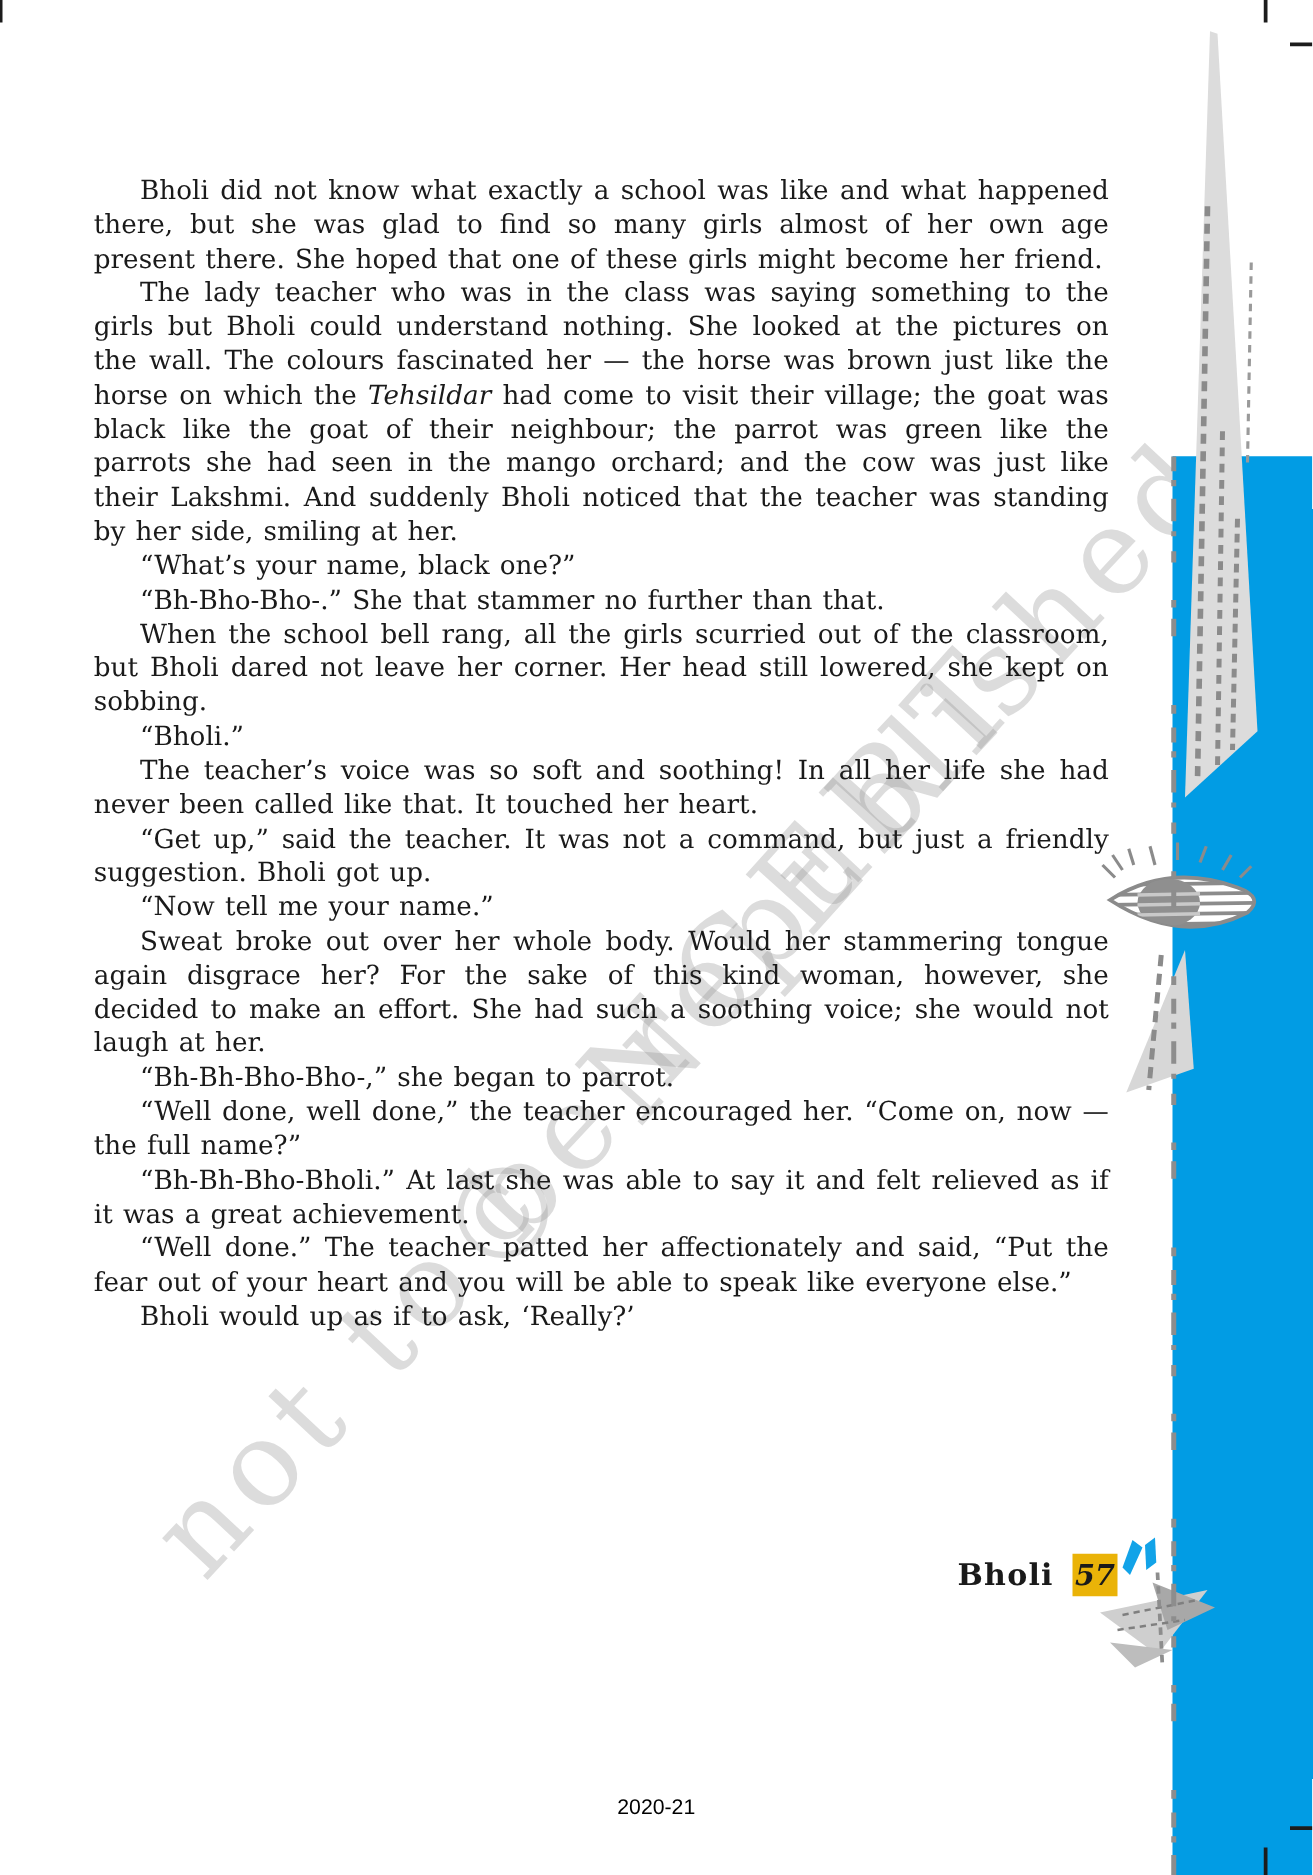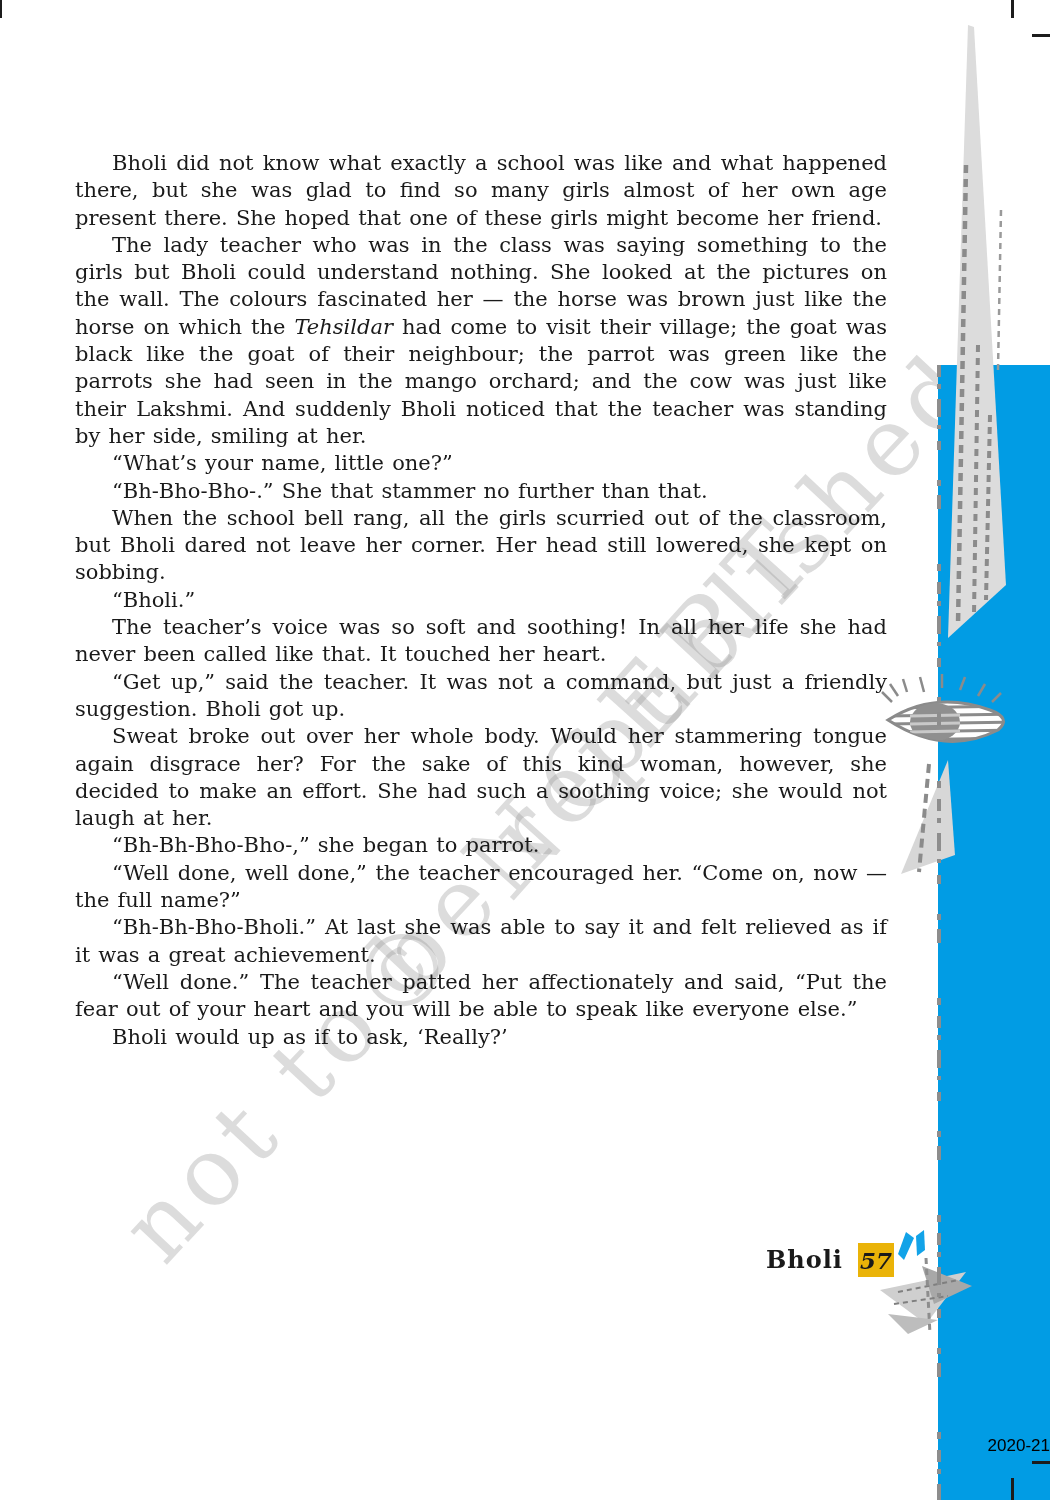--- a/index.html
+++ b/index.html
@@ -23,32 +23,32 @@
 
   
   .crop{position:absolute;background:#1c1c1c;z-index:6;}
   #crop-tl{left:0;top:0;width:2px;height:18px;}
   #crop-trv{left:1011px;top:0;width:3px;height:18px;}
   #crop-trh{left:1032px;top:34px;width:18px;height:3px;}
   #crop-brh{left:1032px;top:1461px;width:18px;height:3px;}
   #crop-brv{left:1011px;top:1478px;width:3px;height:22px;}
 
   
-  #story{position:absolute;left:75px;top:150px;width:812px;z-index:5;
+  #story{position:absolute;left:75px;top:139px;width:812px;z-index:5;
          font-size:21px;line-height:27.3px;text-align:justify;word-spacing:1.5px;}
   #story p{margin:0;text-indent:37px;}
   #story .italic{font-style:italic;}
 
   
   #chapter-label{position:absolute;left:766px;top:1245px;z-index:5;
        font-size:24px;font-weight:bold;letter-spacing:1px;}
   #page-badge{position:absolute;left:858px;top:1243px;width:36px;height:34px;z-index:5;
        background:#eab308;display:flex;align-items:center;justify-content:center;
        font-size:23px;font-weight:bold;font-style:italic;}
-  #year-label{position:absolute;left:0;top:1436px;width:1050px;text-align:right;z-index:5;
+  #year-label{position:absolute;left:0;top:1436px;width:1050px;text-align:center;z-index:5;
        font-family:"Liberation Sans","DejaVu Sans",sans-serif;font-size:17px;color:#000;}
 </style>
 </head>
 <body>
 
 <div id="page">
 
   <div id="wm1" class="wm">© NCERT</div>
   <div id="wm2" class="wm">not to be republished</div>
 
@@ -114,26 +114,27 @@
 
   <div id="crop-tl" class="crop"></div>
   <div id="crop-trv" class="crop"></div>
   <div id="crop-trh" class="crop"></div>
   <div id="crop-brh" class="crop"></div>
   <div id="crop-brv" class="crop"></div>
 
   <div id="story">
       <p><span>Bholi did not know what exactly a school was like and what happened there, but she was glad to find so many girls almost of her own age present there. She hoped that one of these girls might become her friend.</span></p>
       <p><span>The lady teacher who was in the class was saying something to the girls but Bholi could understand nothing. She looked at the pictures on the wall. The colours fascinated her — the horse was brown just like the horse on which the </span><span class="italic">Tehsildar</span><span> had come to visit their village; the goat was black like the goat of their neighbour; the parrot was green like the parrots she had seen in the mango orchard; and the cow was just like their Lakshmi. And suddenly Bholi noticed that the teacher was standing by her side, smiling at her.</span></p>
-      <p><span>“What’s your name, little one?”</span></p>
+      <p><span>“What’s your name, black one?”</span></p>
       <p><span>“Bh-Bho-Bho-.” She that stammer no further than that.</span></p>
       <p><span>When the school bell rang, all the girls scurried out of the classroom, but Bholi dared not leave her corner. Her head still lowered, she kept on sobbing.</span></p>
       <p><span>“Bholi.”</span></p>
       <p><span>The teacher’s voice was so soft and soothing! In all her life she had never been called like that. It touched her heart.</span></p>
       <p><span>“Get up,” said the teacher. It was not a command, but just a friendly suggestion. Bholi got up.</span></p>
+      <p><span>“Now tell me your name.”</span></p>
       <p><span>Sweat broke out over her whole body. Would her stammering tongue again disgrace her? For the sake of this kind woman, however, she decided to make an effort. She had such a soothing voice; she would not laugh at her.</span></p>
       <p><span>“Bh-Bh-Bho-Bho-,” she began to parrot.</span></p>
       <p><span>“Well done, well done,” the teacher encouraged her. “Come on, now — the full name?”</span></p>
       <p><span>“Bh-Bh-Bho-Bholi.” At last she was able to say it and felt relieved as if it was a great achievement.</span></p>
       <p><span>“Well done.” The teacher patted her affectionately and said, “Put the fear out of your heart and you will be able to speak like everyone else.”</span></p>
       <p><span>Bholi would up as if to ask, ‘Really?’</span></p>
     </div>
 
   <div id="chapter-label">Bholi</div>
   <div id="page-badge">57</div>

